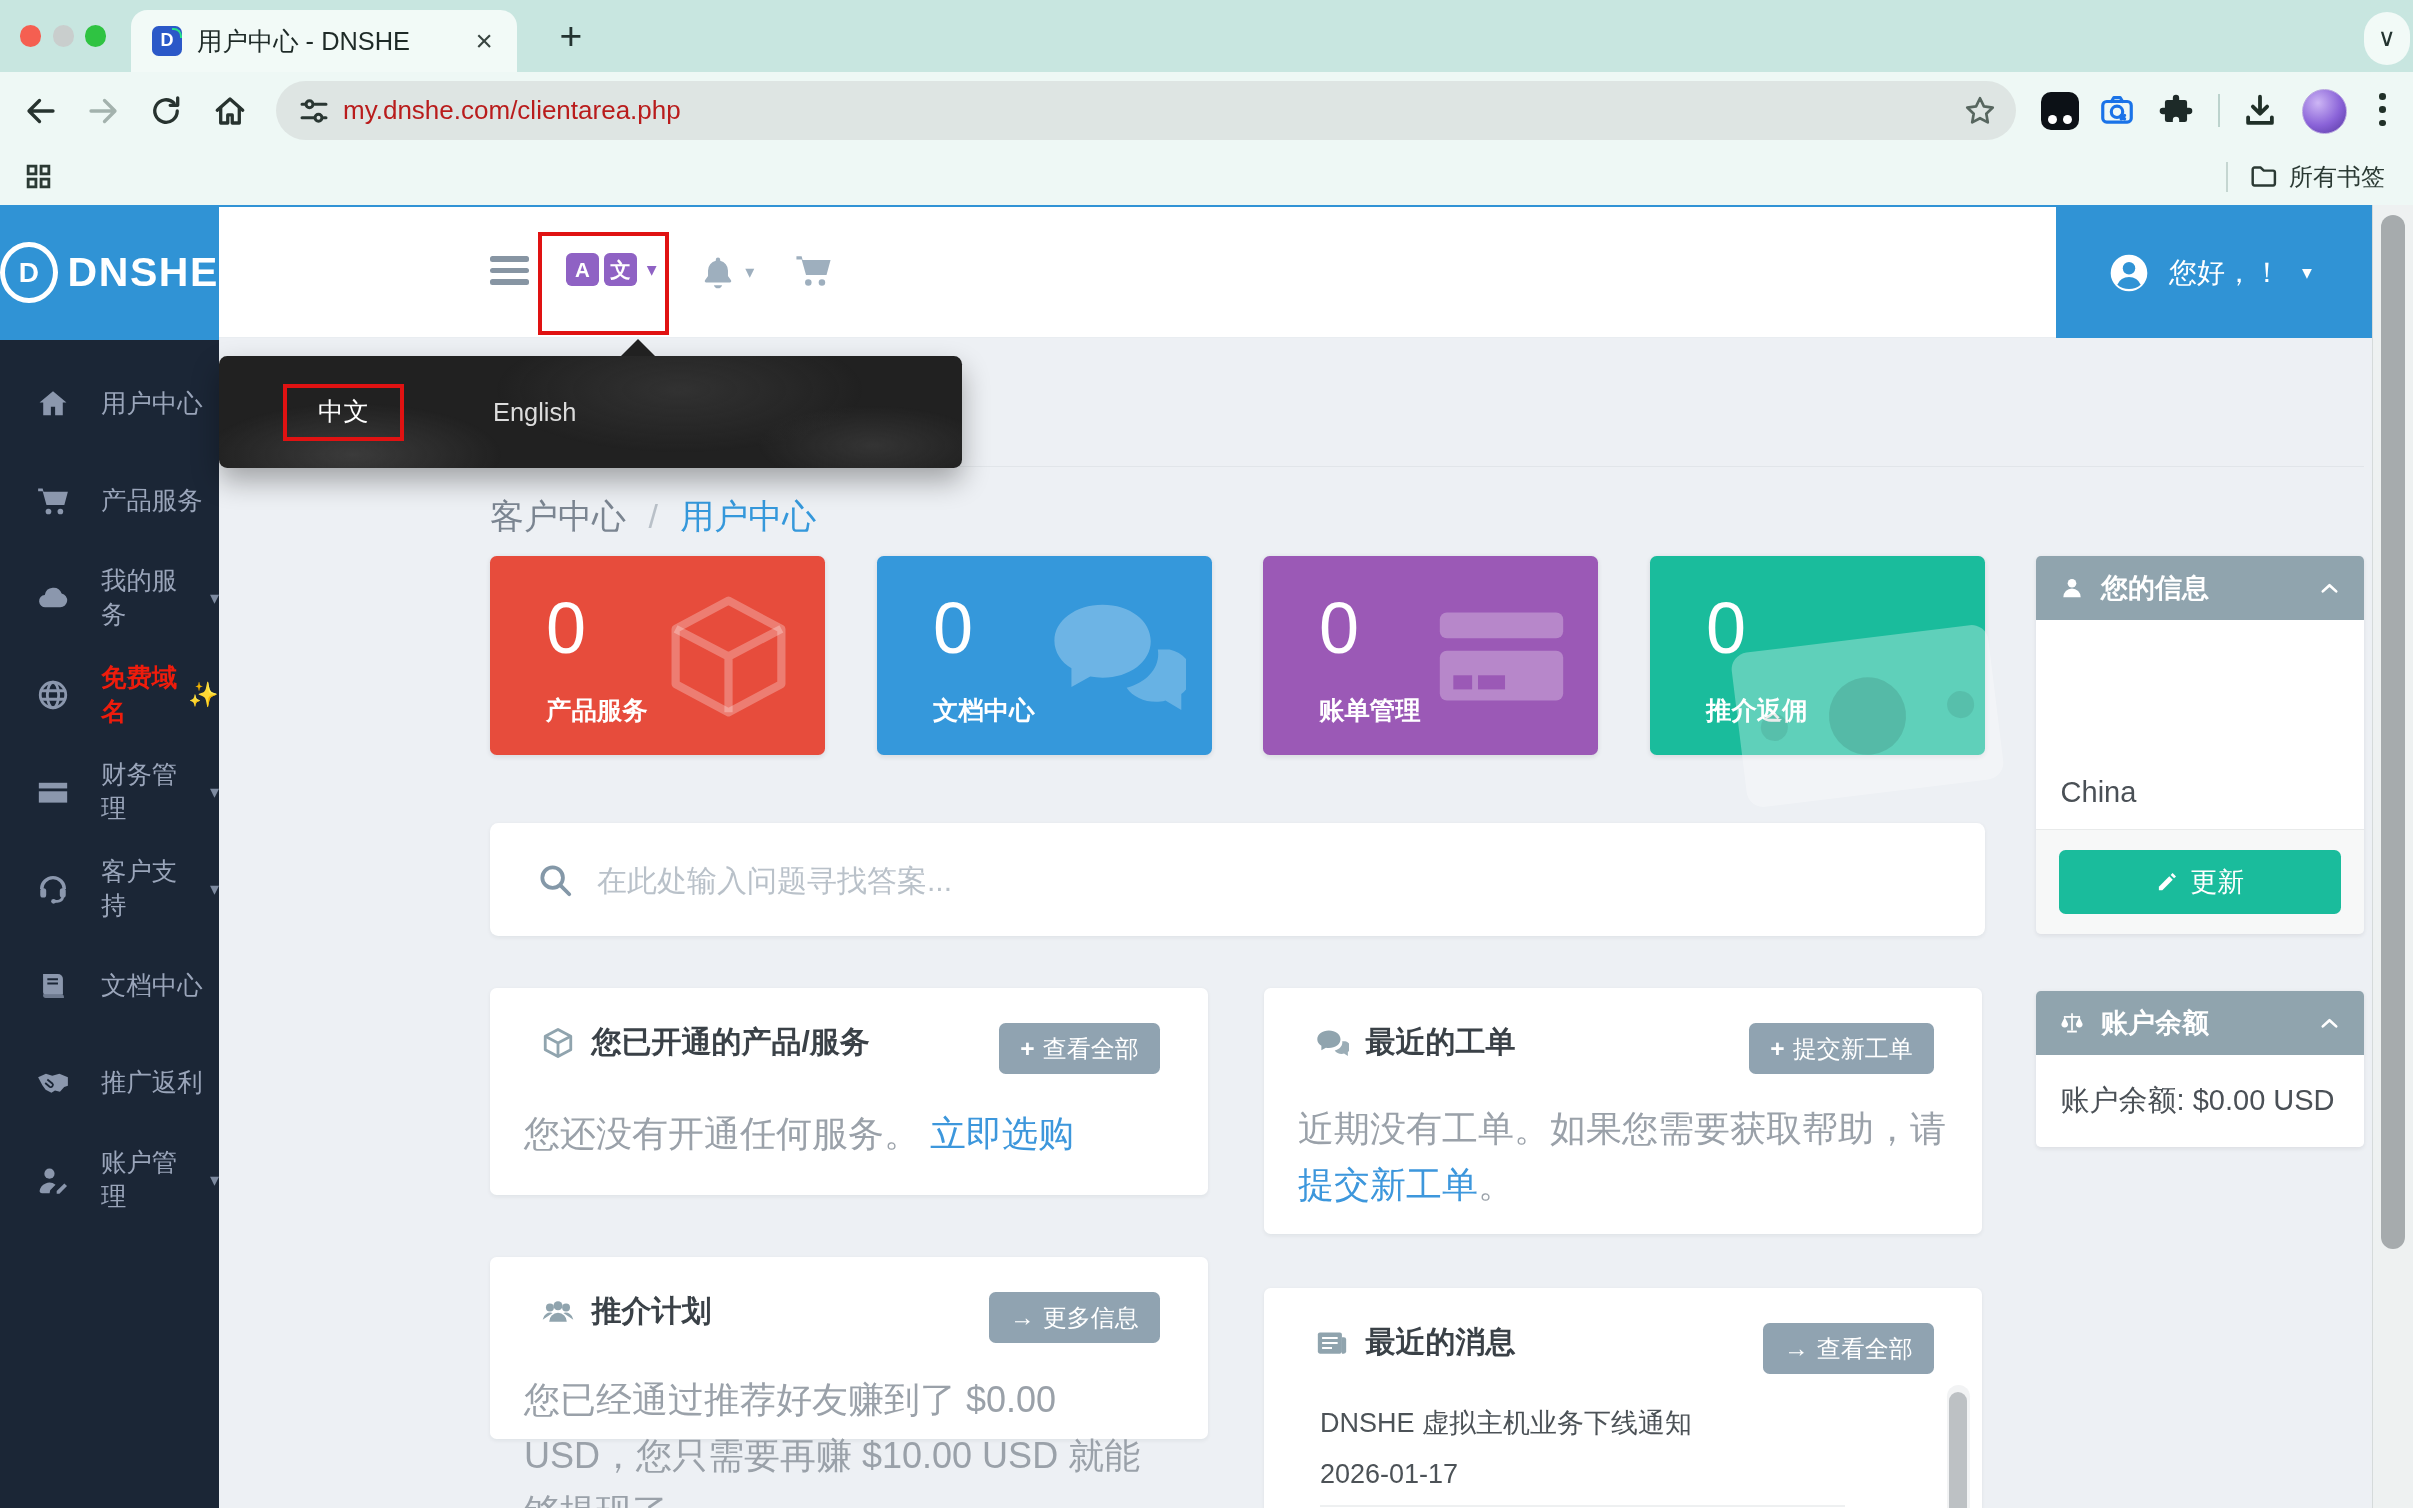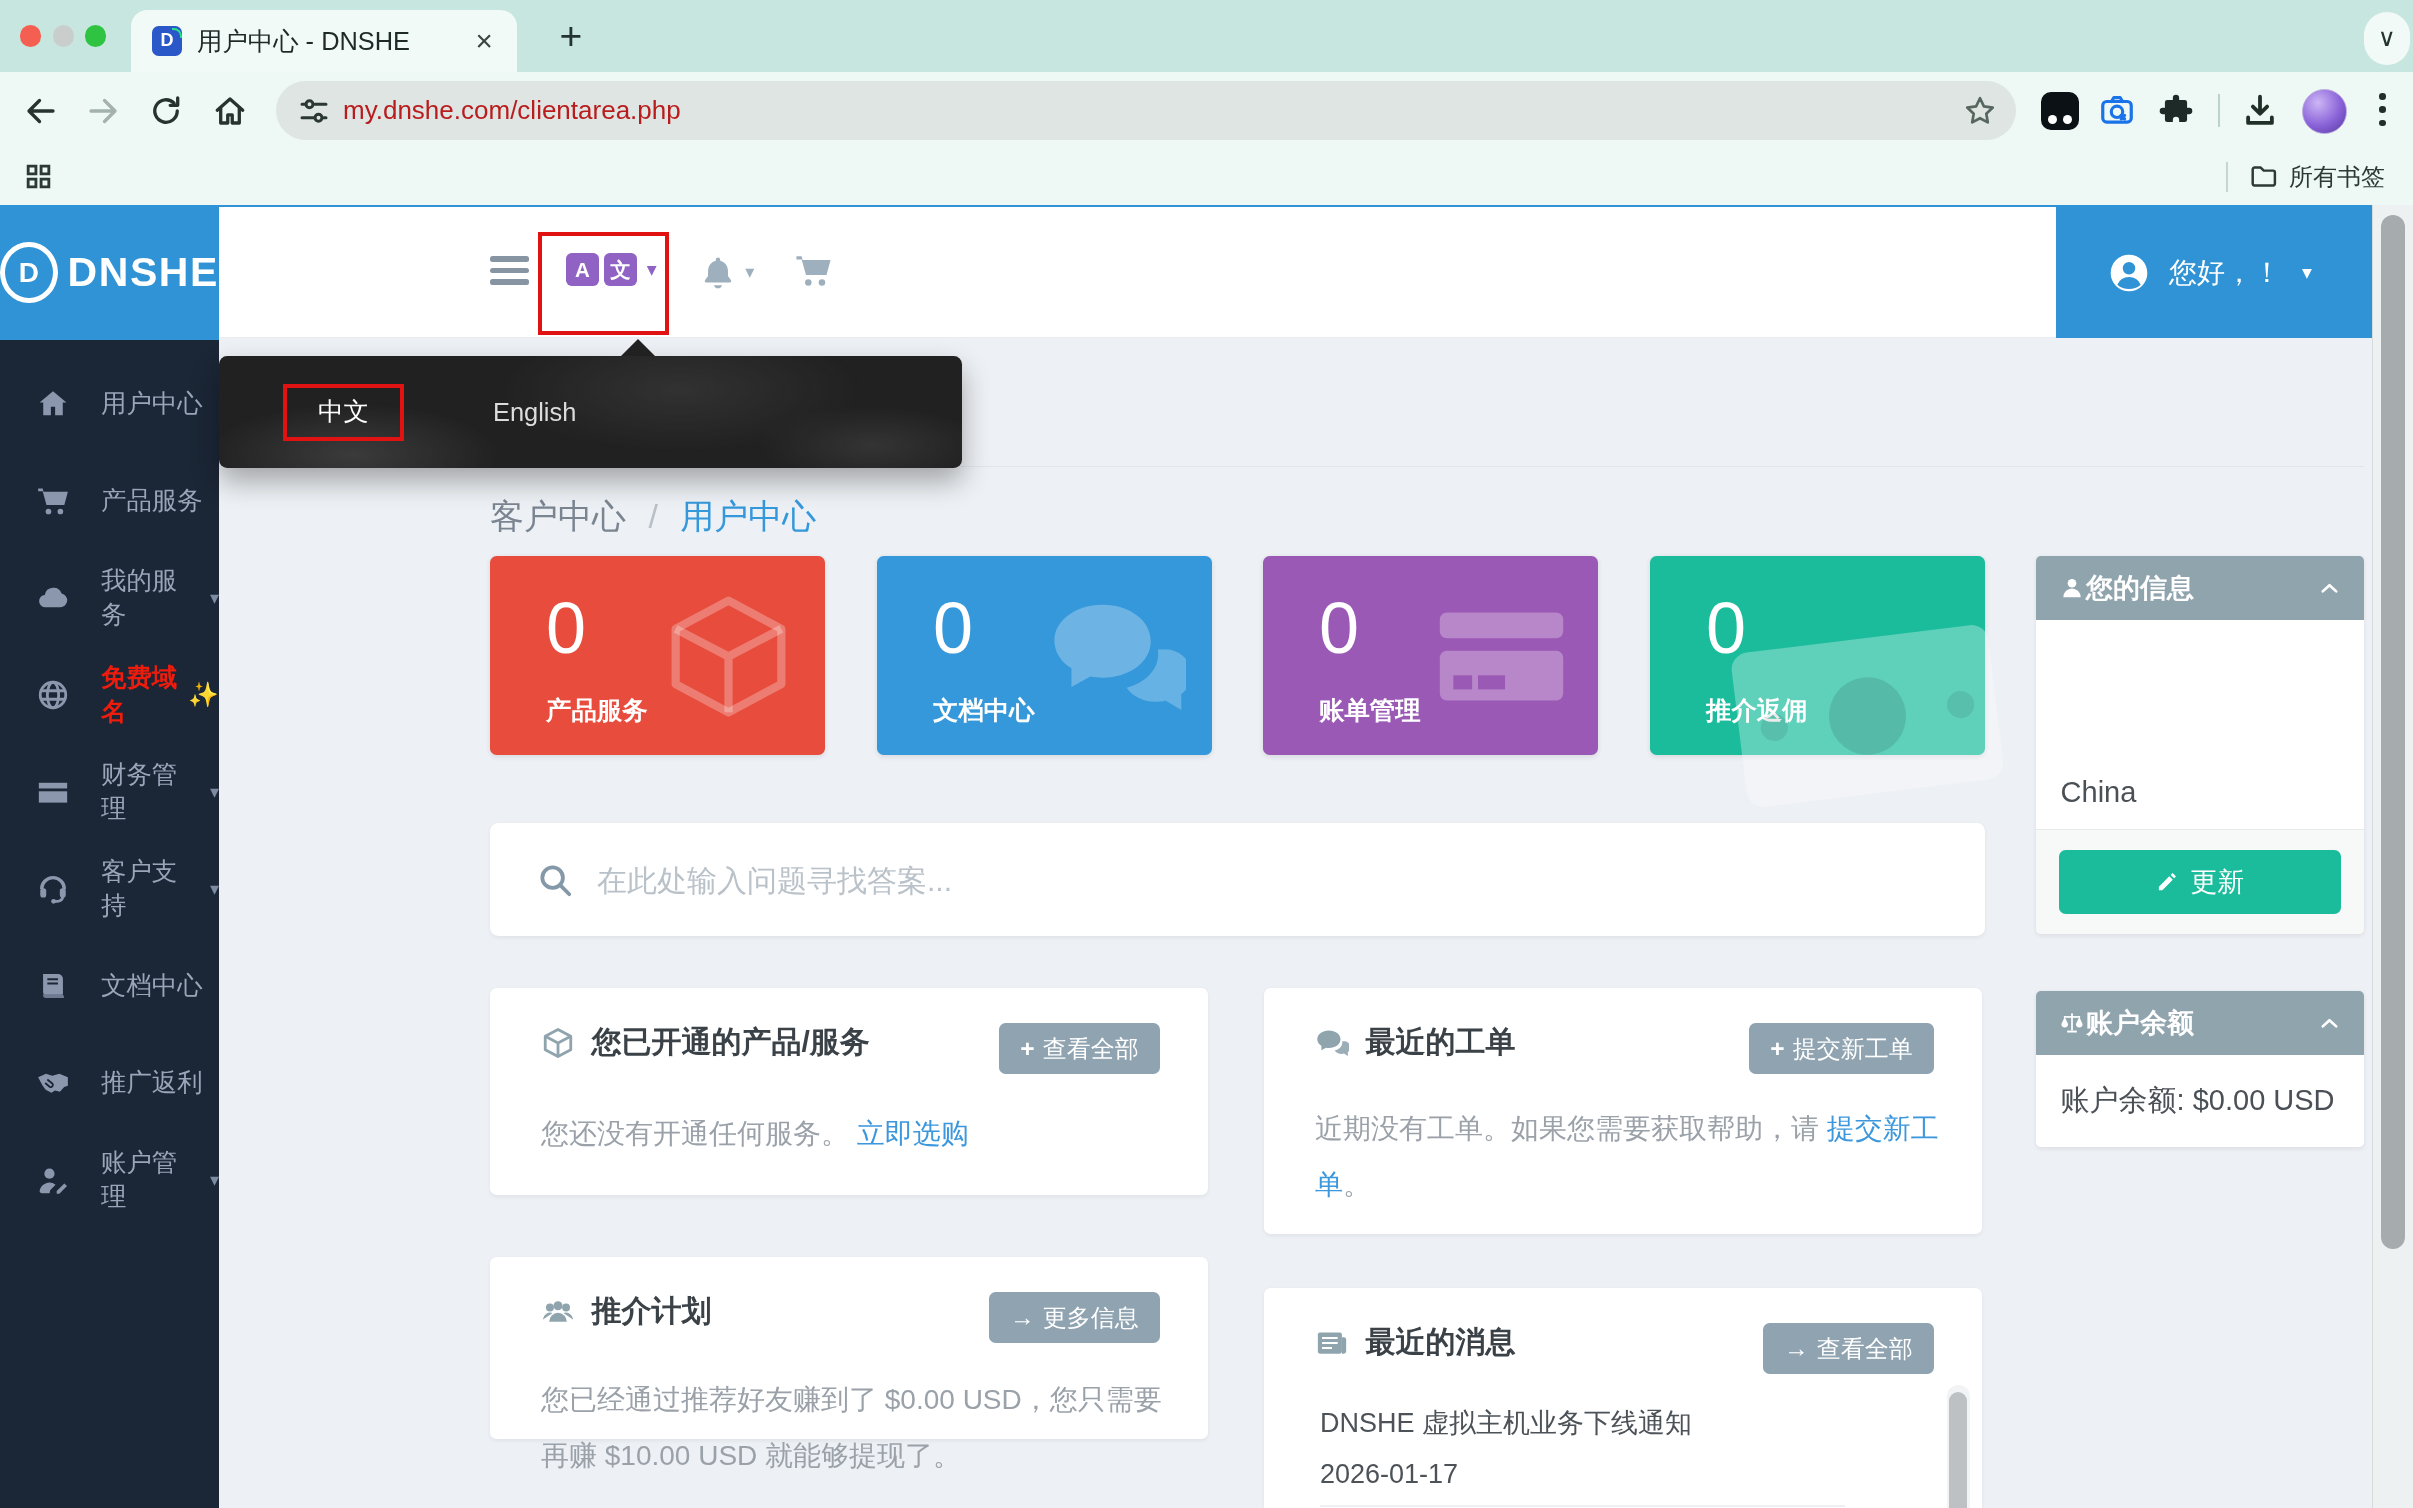--- a/index.html
+++ b/index.html
@@ -124,40 +124,40 @@
     font-size:30px;color:#3a4147;font-family:inherit;}
   #searchinput::placeholder{color:#b9c1c9;}
 
   .card{position:absolute;background:#fff;border-radius:6.6px;box-shadow:0 1.6px 4.1px rgba(25,30,40,.06);}
   .chead{position:absolute;left:51px;top:34px;display:flex;align-items:center;gap:16.4px;}
   .chead .cico{width:34px;height:34px;color:#90a4ae;flex:none;}
   .chead .ctitle{font-size:30px;font-weight:bold;color:#3a4147;white-space:nowrap;}
   .cbtn{position:absolute;right:48px;top:35px;height:51px;background:#90a3b1;border-radius:6.6px;color:#fff;font-size:24px;
     display:flex;align-items:center;gap:8.2px;padding:0 21.3px;cursor:pointer;white-space:nowrap;}
   .cbtn .bico{font-size:24.6px;font-weight:bold;}
-  .cbody{position:absolute;left:51px;font-size:28px;color:#9aa1a9;line-height:56px;}
+  .cbody{position:absolute;left:34px;font-size:36px;color:#9aa1a9;line-height:56px;}
   .cbody a{color:#3d97dc;text-decoration:none;cursor:pointer;}
 
   #card-products{left:490px;top:783px;width:718px;height:207px;}
   #card-products .cbody{top:118px;}
   #card-tickets{left:1264px;top:783px;width:718px;height:246px;}
   #card-tickets .cbody{top:113px;width:649px;}
   #card-affiliate{left:490px;top:1052px;width:718px;height:182px;}
   #card-affiliate .cbody{top:115px;width:640px;}
   #card-news{left:1264px;top:1083px;width:718px;height:328px;}
   #news-item-title{position:absolute;left:56px;top:117px;font-size:27px;color:#4c5257;cursor:pointer;}
   #news-item-date{position:absolute;left:56px;top:171px;font-size:27px;color:#4c5257;}
   #news-div{position:absolute;left:56px;top:217px;width:525px;height:1.6px;background:#eef0f1;}
   #news-scroll{position:absolute;right:12.3px;top:97px;width:23px;height:230px;background:#f2f3f4;border-radius:11.5px;}
   #news-thumb{position:absolute;left:2.5px;top:6.6px;width:18px;height:164px;background:#bdc1c4;border-radius:9px;}
 
   .panel{position:absolute;left:2036px;width:328px;border-radius:4.9px;box-shadow:0 1.6px 4.1px rgba(25,30,40,.08);}
   .phead{height:64px;background:#90a4ae;border-radius:4.9px 4.9px 0 0;display:flex;align-items:center;padding:0 23px;color:#fff;cursor:pointer;}
   .phead .pico{width:26px;height:26px;flex:none;}
-  .phead .ptitle{margin-left:1px;font-size:27px;font-weight:600;}
+  .phead .ptitle{margin-left:16px;font-size:27px;font-weight:600;}
   .phead .chev{margin-left:auto;width:23px;height:23px;}
   #panel-info{top:351px;}
   #panel-info .pbody{height:209px;background:#fff;position:relative;}
   #country{position:absolute;left:24.6px;bottom:19.7px;font-size:29px;color:#4a5056;}
   #panel-info .pfoot{height:104px;background:#f7f8f8;border-top:0.8px solid #e8eaea;border-radius:0 0 4.9px 4.9px;position:relative;}
   #updatebtn{position:absolute;left:23px;right:23px;top:19.7px;height:64px;background:#1abc9c;border-radius:6.6px;border:none;
     color:#fff;font-size:27px;display:flex;align-items:center;justify-content:center;gap:11.5px;cursor:pointer;font-family:inherit;}
   #updatebtn .pico{width:23px;height:23px;}
   #panel-balance{top:786px;}
   #panel-balance .pbody{height:92px;background:#fff;border-radius:0 0 4.9px 4.9px;display:flex;align-items:center;padding-left:24.6px;

